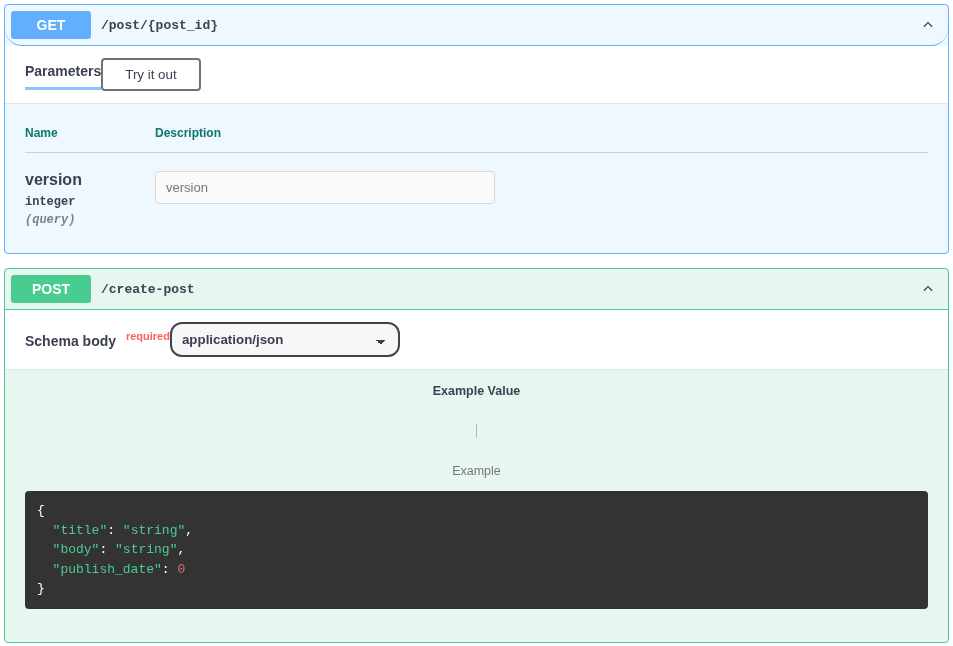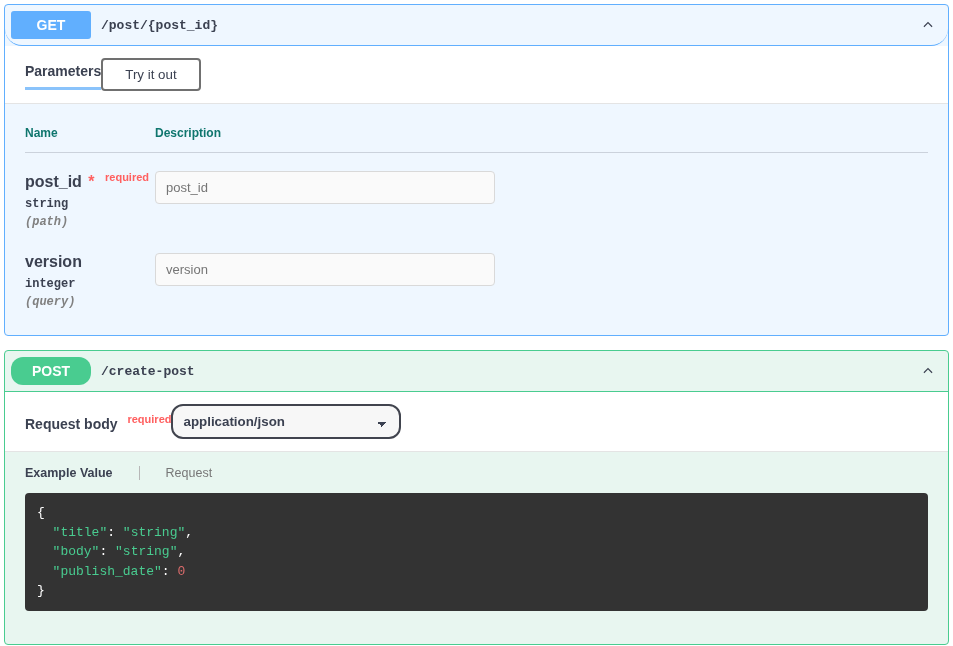--- a/index.html
+++ b/index.html
@@ -41,21 +41,21 @@
     text-align: center;
     padding: 6px 0;
     border-radius: 3px;
     color: #fff;
     font-weight: 700;
     font-size: 14px;
     margin-right: 10px;
     font-family: -apple-system, BlinkMacSystemFont, "Segoe UI", Helvetica, Arial, sans-serif;
   }
   .method-badge.get  { background: #61affe; }
-  .method-badge.post { background: #49cc90; border-radius: 12px; }
+  .method-badge.post { background: #49cc90; }
 
   .path {
     flex: 1;
     font-weight: 700;
     font-size: 13px;
     letter-spacing: 0;
   }
   .chevron {
     width: 20px; height: 20px;
     display: inline-flex; align-items: center; justify-content: center;
@@ -154,20 +154,21 @@
   }
 
   
   .body-panel {
     padding: 14px 20px 20px 20px;
   }
   .tabs {
     display:flex; align-items:center; gap: 26px;
     font-size: 12.5px;
     margin-bottom: 10px;
+    flex-direction: column;
   }
   .tab { cursor: pointer; color:#3b4151; }
   .tab.active { font-weight: 600; }
   .tab-sep { width:1px; height: 14px; background:#b7b7b7; }
 
   .code-box {
     background: #333333;
     border-radius: 4px;
     padding: 10px 12px;
     font-size: 13px;
@@ -198,33 +199,20 @@
     <span class="tabish">Parameters</span>
     <button class="try-btn">Try it out</button>
   </div>
 
   <div class="params">
     <div class="phead">
       <span class="pcol-name">Name</span>
       <span>Description</span>
     </div>
 
-    <div class="param-row">
-      <div class="param-meta">
-        <div class="param-name">
-          <span>post_id</span><span class="star">&nbsp;*</span>
-          <span class="req-badge">required</span>
-        </div>
-        <div class="param-type mono">string</div>
-        <div class="param-in mono">(path)</div>
-      </div>
-      <div class="param-input">
-        <input type="text" placeholder="post_id" style="">
-      </div>
-    </div>
 
     <div class="param-row">
       <div class="param-meta">
         <div class="param-name">
           <span>version</span>
         </div>
         <div class="param-type mono">integer</div>
         <div class="param-in mono">(query)</div>
       </div>
       <div class="param-input">
@@ -240,33 +228,33 @@
     <span class="path mono">/create-post</span>
     <span class="chevron">
       <svg viewBox="0 0 24 24">
           <polyline points="5 15 12 8 19 15"></polyline>
         </svg>
     </span>
   </div>
 
   <div class="section-row" style="border-bottom:1px solid #e4e4e4;">
     <div>
-      <span style="font-weight:700">Request body</span>
+      <span style="font-weight:700">Schema body</span>
       <span class="req-badge">required</span>
     </div>
     <select class="media-select">
       <option id="media-opt">application/json</option>
     </select>
   </div>
 
   <div class="body-panel">
     <div class="tabs">
       <span class="tab active">Example Value</span>
       <span class="tab-sep"></span>
-      <span class="tab" style="color:#777">Request</span>
+      <span class="tab" style="color:#777">Example</span>
     </div>
     <pre class="code-box mono" id="example-code"><span class="tok-punc">{</span>
   <span class="tok-str">"title"</span><span class="tok-punc">: </span><span class="tok-str">"string"</span><span class="tok-punc">,</span>
   <span class="tok-str">"body"</span><span class="tok-punc">: </span><span class="tok-str">"string"</span><span class="tok-punc">,</span>
   <span class="tok-str">"publish_date"</span><span class="tok-punc">: </span><span class="tok-num">0</span>
 <span class="tok-punc">}</span></pre>
   </div>
 </div>
 
 </body></html>

